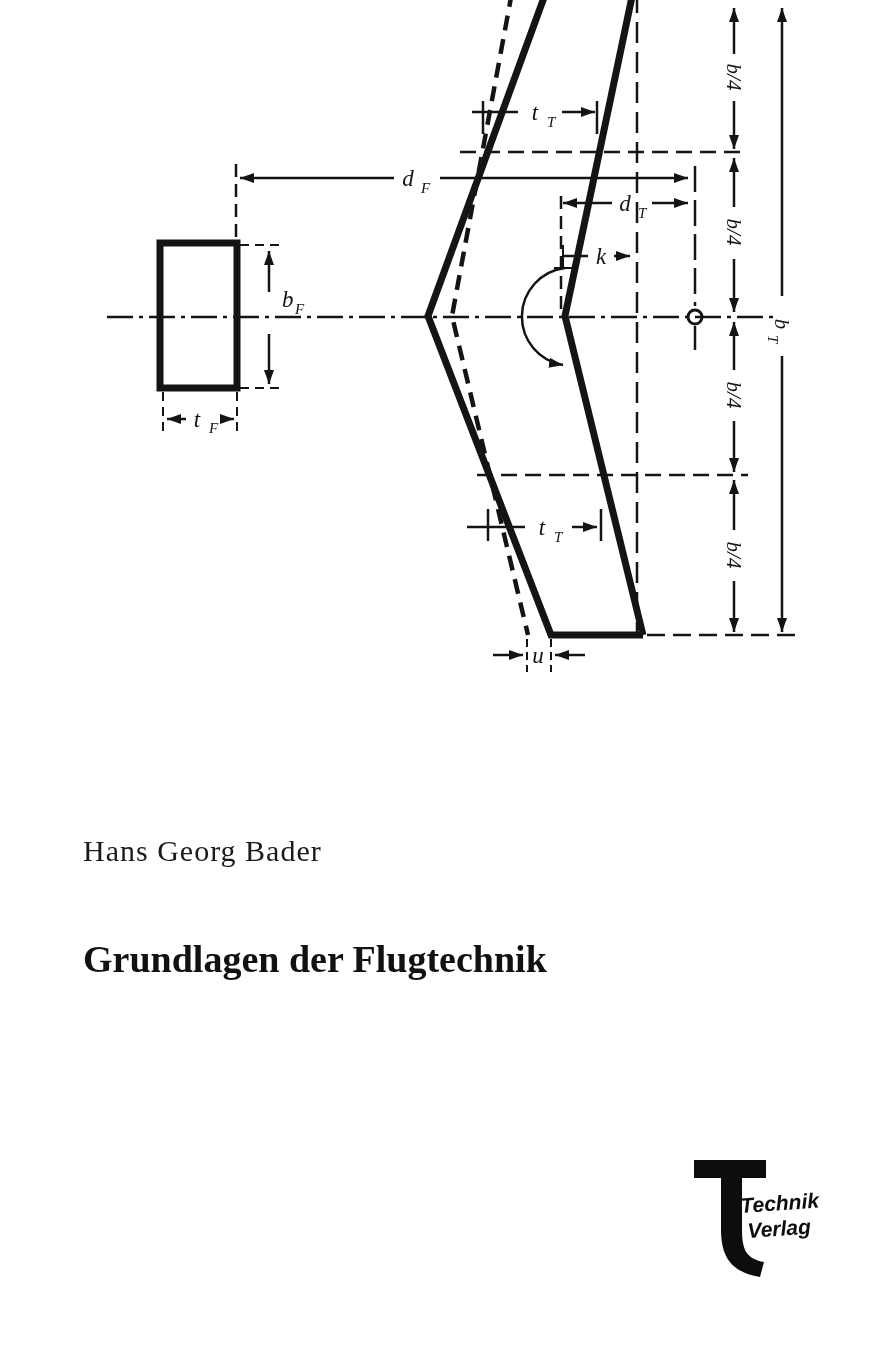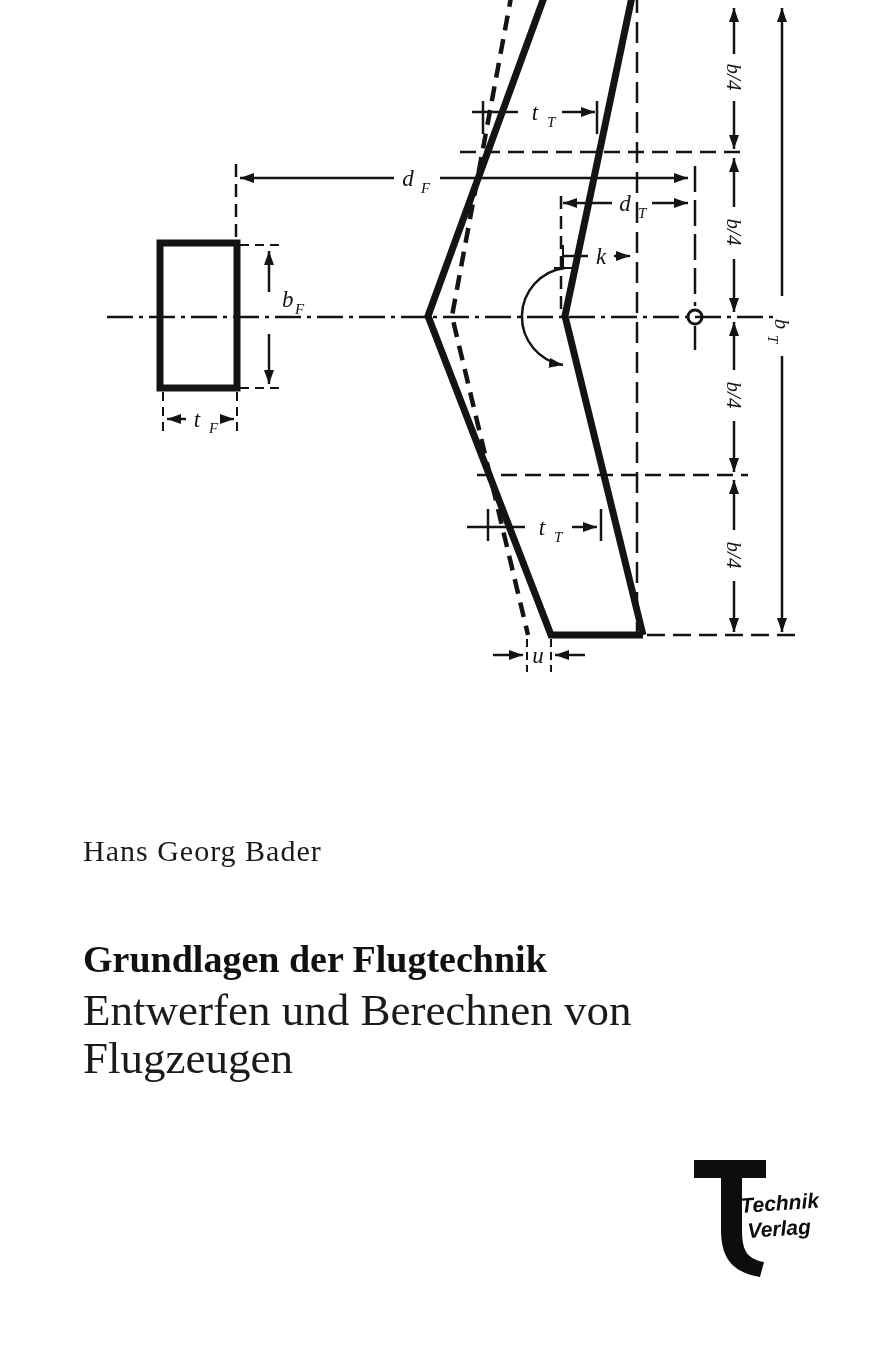--- a/index.html
+++ b/index.html
@@ -140,24 +140,20 @@
     <g>
       <line x1="782" y1="296" x2="782" y2="8" class="ink w25" marker-end="url(#arr)"></line>
       <line x1="782" y1="356" x2="782" y2="632" class="ink w25" marker-end="url(#arr)"></line>
       <text x="782" y="331" class="rlbl" text-anchor="middle" transform="rotate(90 782 324)">b</text>
       <text x="793" y="338" class="slbl" transform="rotate(90 782 324)">T</text>
     </g>
   </svg>
 
   <div class="author">Hans Georg Bader</div>
   <div class="title">Grundlagen der Flugtechnik</div>
-  <div class="subtitle">
-    <div>Entwerfen und Berechnen von</div>
-    <div>Flugzeugen</div>
-  </div>
 
   <svg width="220" height="180" viewBox="640 1130 220 180" style="position:absolute;left:640px;top:1130px;">
     <path d="M694,1160 L766,1160 L766,1178 L742,1178 L742,1230
              C742,1252 748,1259 764,1262 L760,1277
              C731,1272 721,1257 721,1229 L721,1178 L694,1178 Z" fill="#0d0d0d"></path>
     <text x="741" y="1213" class="logo-text" transform="rotate(-4 741 1213)">Technik</text>
     <text x="748" y="1238" class="logo-text" transform="rotate(-4 748 1238)">Verlag</text>
   </svg>
 
 </div>

